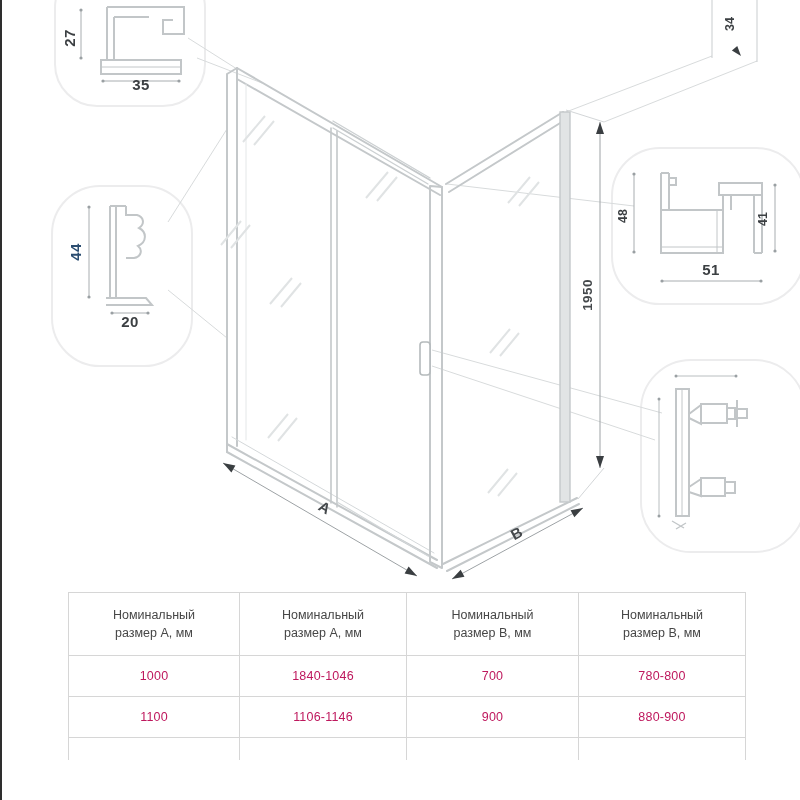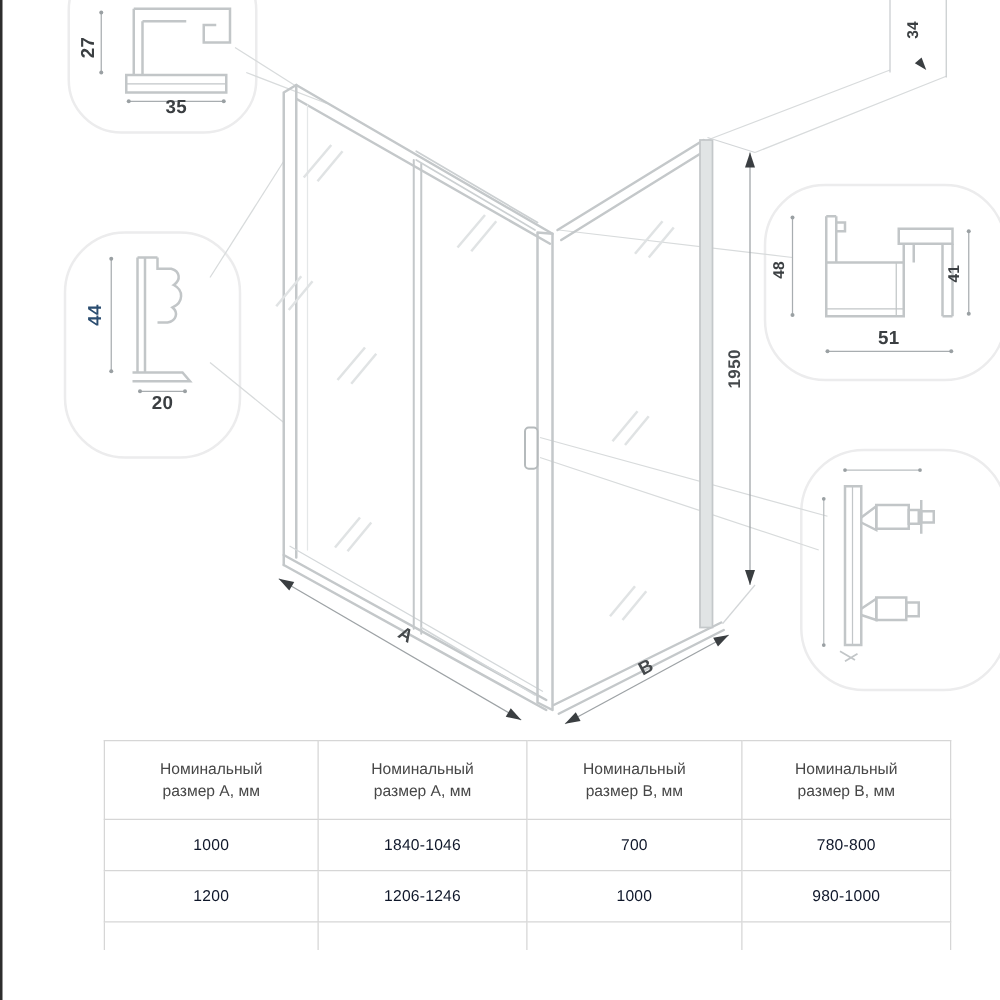--- a/index.html
+++ b/index.html
@@ -12,26 +12,26 @@
 
   
   .dim-txt{font:bold 15px "Liberation Sans",sans-serif;fill:#3b3f42;letter-spacing:.3px}
   .dim-txt-sm{font:bold 12.5px "Liberation Sans",sans-serif;fill:#3b3f42}
   .dim-accent{fill:#2b4d70}
   .dim-label{font:600 15px "Liberation Sans",sans-serif;fill:#45494c}
   .dim-height{font:600 13.5px "Liberation Sans",sans-serif;fill:#45494c;letter-spacing:.4px}
 
   
   .spec-table{
-    position:absolute;left:83px;top:592px;width:677px;
+    position:absolute;left:68px;top:592px;width:677px;
     border-collapse:collapse;table-layout:fixed;background:#fff;
   }
   .spec-table th,.spec-table td{
     border:1px solid #d6d6d6;text-align:center;vertical-align:middle;
-    font-size:12.5px;color:#0f172a;font-weight:400;padding:0;
+    font-size:12.5px;color:#be185d;font-weight:400;padding:0;
   }
   .spec-table th{height:62px;color:#474747;line-height:1.45;padding:0 26px}
   .spec-table td{height:40px;letter-spacing:.2px}
   .spec-table tr.partial-row td{height:22px;border-bottom:none}
 </style>
 </head>
 <body>
 
 <div class="edge-strip"></div>
 
@@ -215,24 +215,24 @@
     </tr>
   </thead>
   <tbody>
     <tr>
       <td>1000</td>
       <td>1840-1046</td>
       <td>700</td>
       <td>780-800</td>
     </tr>
     <tr>
-      <td>1200</td>
-      <td>1206-1246</td>
-      <td>1000</td>
-      <td>980-1000</td>
+      <td>1100</td>
+      <td>1106-1146</td>
+      <td>900</td>
+      <td>880-900</td>
     </tr>
     <tr class="partial-row">
       <td></td>
       <td></td>
       <td></td>
       <td></td>
     </tr>
   </tbody>
 </table>
 

